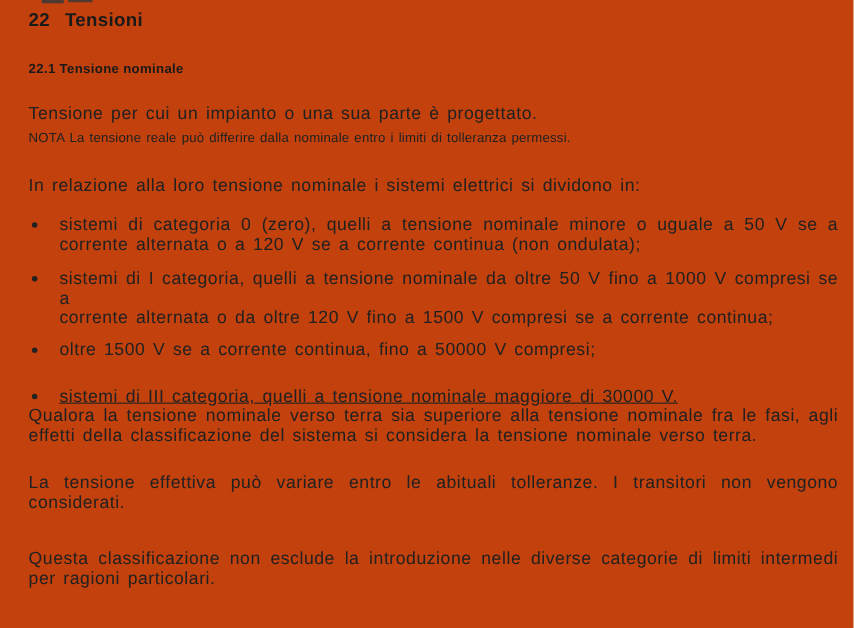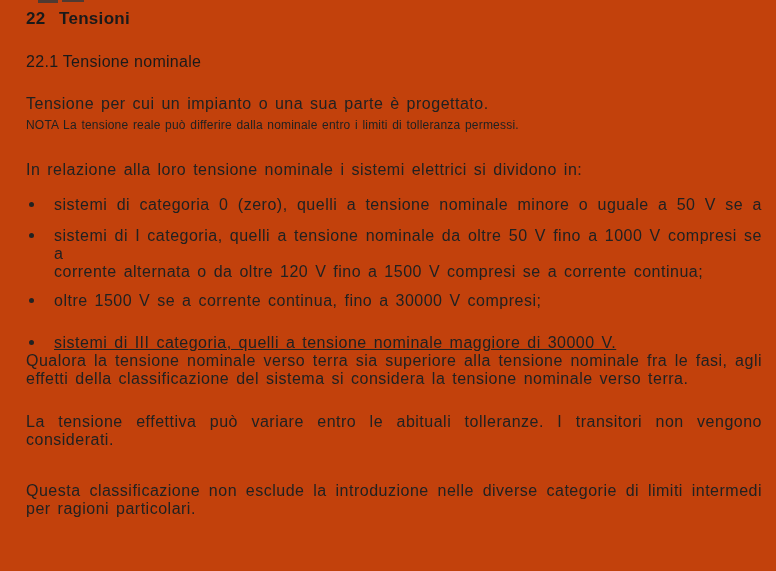--- a/index.html
+++ b/index.html
@@ -27,23 +27,23 @@
     font-size: 17px;
     line-height: 20px;
     font-weight: bold;
     color: #1a1a1a;
     letter-spacing: 0.3px;
   }
   h1 .num { display: inline-block; min-width: 33px; }
 
   h2.sub-title {
     margin: 24px 0 0 0;
-    font-size: 16px;
+    font-size: 12px;
     line-height: 18px;
-    font-weight: normal;
+    font-weight: bold;
     color: #1a1a1a;
     letter-spacing: 0.3px;
   }
 
   .body-text {
     font-size: 16px;
     line-height: 18px;
     letter-spacing: 0.5px;
     word-spacing: 2px;
   }
@@ -98,31 +98,32 @@
     <div class="lline">NOTA La tensione reale può differire dalla nominale entro i limiti di tolleranza permessi.</div>
   </div>
 
   <div class="body-text p-intro">
     <div class="lline">In relazione alla loro tensione nominale i sistemi elettrici si dividono in:</div>
   </div>
 
   <div class="body-text bullet b1">
     <span class="dot"></span>
     <div class="jline">sistemi di categoria 0 (zero), quelli a tensione nominale minore o uguale a 50 V se a</div>
+    <div class="lline">corrente alternata o a 120 V se a corrente continua (non ondulata);</div>
   </div>
 
   <div class="body-text bullet b2">
     <span class="dot"></span>
     <div class="jline">sistemi di I categoria, quelli a tensione nominale da oltre 50 V fino a 1000 V compresi se a</div>
     <div class="lline">corrente alternata o da oltre 120 V fino a 1500 V compresi se a corrente continua;</div>
   </div>
 
   <div class="body-text bullet b3">
     <span class="dot"></span>
-    <div class="lline">oltre 1500 V se a corrente continua, fino a 30000 V compresi;</div>
+    <div class="lline">oltre 1500 V se a corrente continua, fino a 50000 V compresi;</div>
   </div>
 
   <div class="body-text bullet b4">
     <span class="dot"></span>
     <div class="lline">sistemi di III categoria, quelli a tensione nominale maggiore di 30000 V.</div>
   </div>
 
   <div class="body-text para2">
     <div class="jline">Qualora la tensione nominale verso terra sia superiore alla tensione nominale fra le fasi, agli</div>
     <div class="lline">effetti della classificazione del sistema si considera la tensione nominale verso terra.</div>

